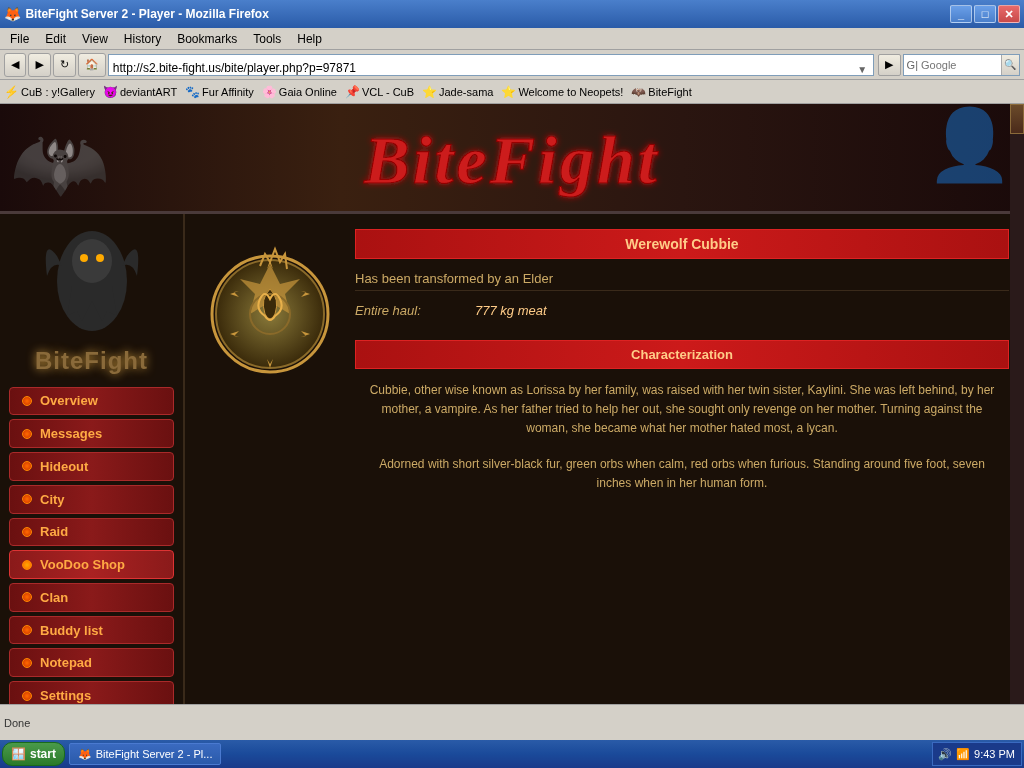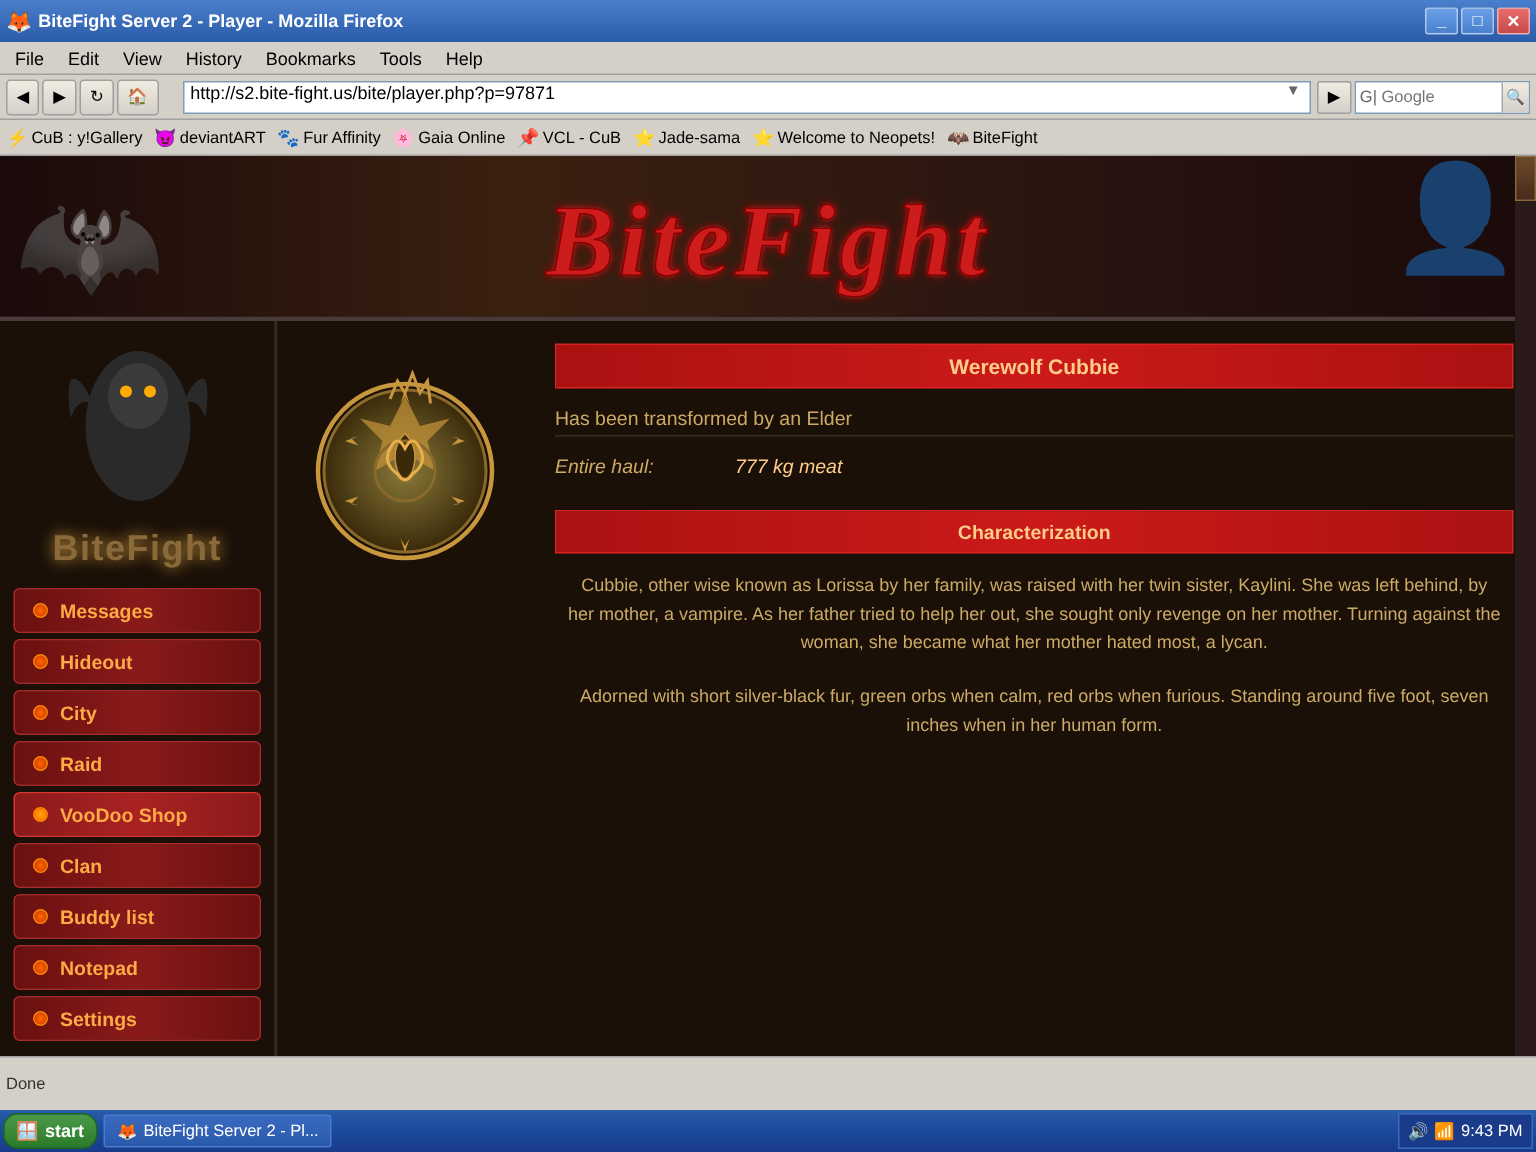--- a/index.html
+++ b/index.html
@@ -42,21 +42,21 @@
     .nav-btn {
       height: 24px; padding: 0 6px; background: linear-gradient(to bottom, #f0ece0, #d4d0c8);
       border: 1px solid #a0a0a0; border-radius: 3px; cursor: pointer;
       display: flex; align-items: center; font-size: 11px; gap: 2px;
     }
     .address-bar-container {
       flex: 1; display: flex; align-items: center; gap: 4px;
     }
     .address-bar {
       flex: 1; height: 22px; border: 1px solid #7f9db9; background: white;
-      padding: 0 4px; font-size: 12px; display: flex; align-items: flex-start; margin-left: 14px;
+      padding: 0 4px; font-size: 12px; display: flex; align-items: flex-end;
     }
     .address-text { flex: 1; color: #000; }
     .address-dropdown { font-size: 10px; color: #666; padding: 0 2px; }
     .go-btn {
       height: 22px; padding: 0 6px; background: linear-gradient(to bottom, #f0ece0, #d4d0c8);
       border: 1px solid #a0a0a0; border-radius: 2px; cursor: pointer; font-size: 11px;
     }
     .search-container {
       display: flex; align-items: center; height: 22px;
       border: 1px solid #7f9db9; background: white;
@@ -176,21 +176,21 @@
     }
 
     
     .main-content {
       flex: 1; background: #1a1008; padding: 15px; overflow-y: auto;
       display: flex; flex-direction: column; gap: 10px;
     }
 
     
     .player-section {
-      display: flex; gap: 30px;
+      display: flex; gap: 15px;
     }
     .player-emblem {
       width: 140px; height: 160px; display: flex; align-items: center; justify-content: center;
       flex-shrink: 0;
     }
     .emblem-svg { width: 130px; height: 150px; }
 
     .player-info { flex: 1; display: flex; flex-direction: column; gap: 8px; }
 
     .player-name-bar {
@@ -345,20 +345,24 @@
             <path d="M25 30 Q10 10 15 50 Q20 35 30 40" fill="#2a2a2a"></path>
             <path d="M95 30 Q110 10 105 50 Q100 35 90 40" fill="#2a2a2a"></path>
             <path d="M40 60 L35 90 L45 85 L50 95 L60 75 L70 95 L75 85 L85 90 L80 60" fill="#2a2a2a"></path>
           </svg>
         </div>
 
         <div class="sidebar-logo">BiteFight</div>
 
         <div class="nav-button">
           <div class="nav-dot"></div>
+          <span>Overview</span>
+        </div>
+        <div class="nav-button">
+          <div class="nav-dot"></div>
           <span>Messages</span>
         </div>
         <div class="nav-button">
           <div class="nav-dot"></div>
           <span>Hideout</span>
         </div>
         <div class="nav-button">
           <div class="nav-dot"></div>
           <span>City</span>
         </div>

